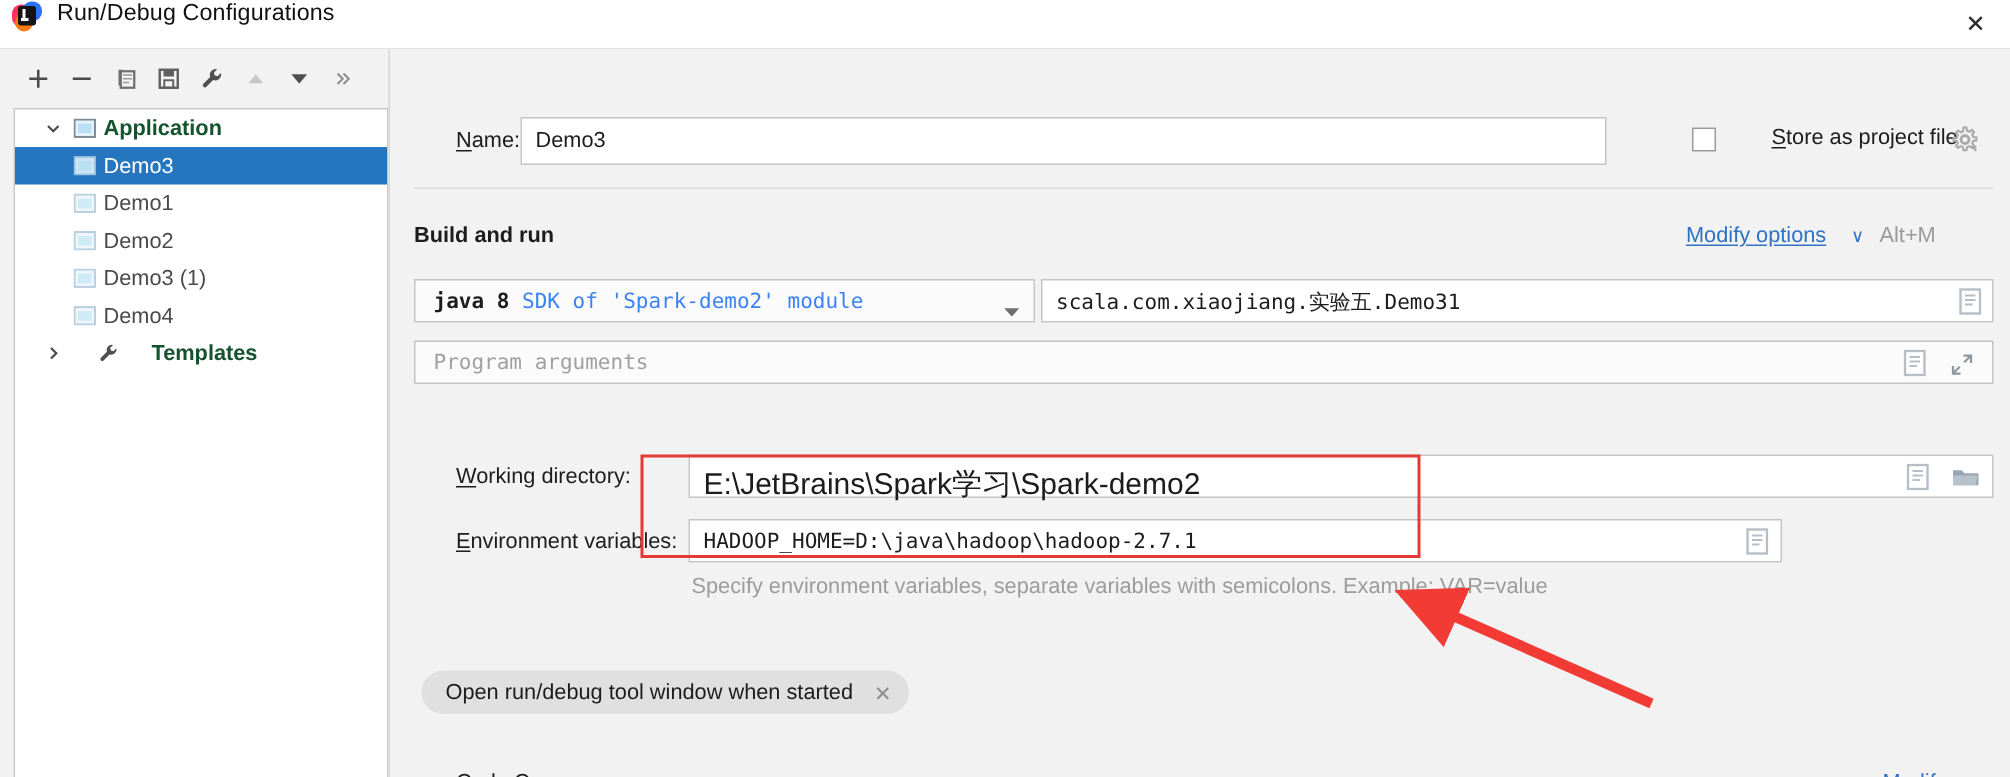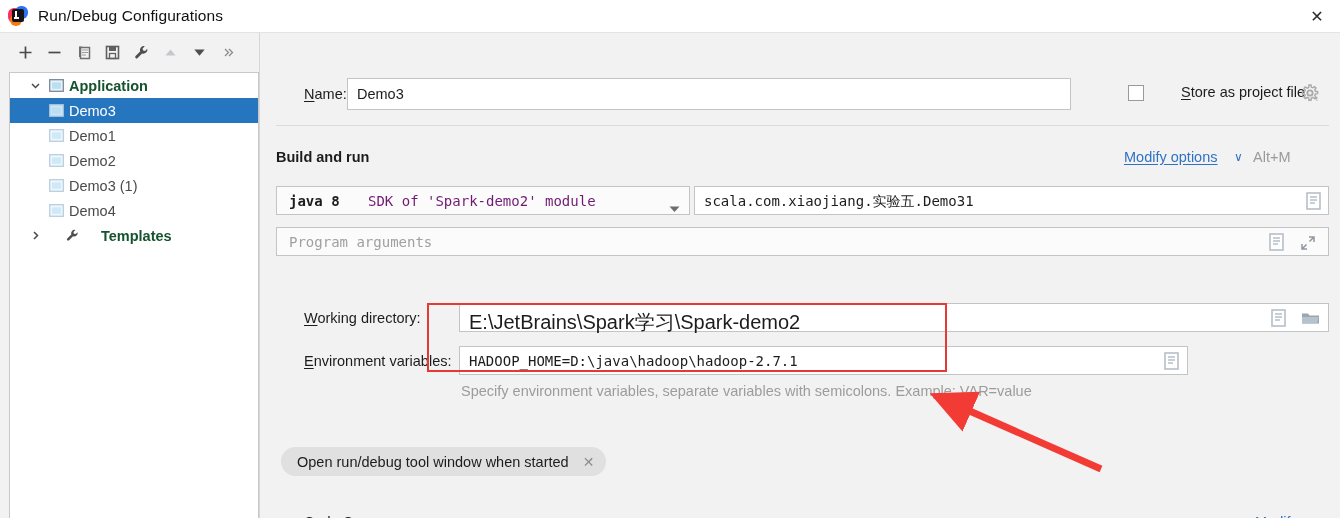--- a/index.html
+++ b/index.html
@@ -10,21 +10,21 @@
     background:#f2f2f2;
     color:#1c1c1c;
     overflow:hidden;
     position:relative;
   }
 
   
   #titlebar{
     position:absolute; left:0; top:0; width:1340px; height:32px;
     background:#ffffff;
-    display:flex; align-items:center;
+    display:flex; align-items:flex-start;
   }
   #title-logo{ width:22px; height:22px; margin-left:7px; position:relative; flex:none; }
   #title-logo .l-blob{ position:absolute; border-radius:6px; }
   #title-text{
     margin-left:9px; font-size:15.5px; color:#111; letter-spacing:0.1px;
   }
   #win-close{
     position:absolute; right:0; top:0; width:46px; height:32px;
     display:flex; align-items:center; justify-content:center;
     font-size:16px; color:#2b2b2b; cursor:pointer;
@@ -101,21 +101,21 @@
   #modify-options-shortcut{ position:absolute; left:994px; top:116px; font-size:14.5px; color:#9a9a9a; }
 
   .mono{ font-family:"DejaVu Sans Mono", monospace; font-size:14px; }
 
   #jdk-combo{
     position:absolute; left:17px; top:153px; width:414px; height:29px;
     background:#fbfbfb; border:1px solid #c4c4c4; cursor:pointer;
   }
   #jdk-text{ position:absolute; left:12px; top:6px; white-space:nowrap; }
   #jdk-java{ color:#1c1c1c; font-weight:bold; }
-  #jdk-rest{ color:#701a75;margin-left:20px; }
+  #jdk-rest{ color:#3b82f6; }
   #jdk-arrow{ position:absolute; right:9px; top:12px; }
 
   #mainclass-field{
     position:absolute; left:435px; top:153px; width:635px; height:29px;
     background:#ffffff; border:1px solid #c4c4c4;
   }
   #mainclass-text{ position:absolute; left:9px; top:6px; color:#1c1c1c; }
   .fld-icon{ position:absolute; cursor:pointer; }
 
   #progargs-field{

